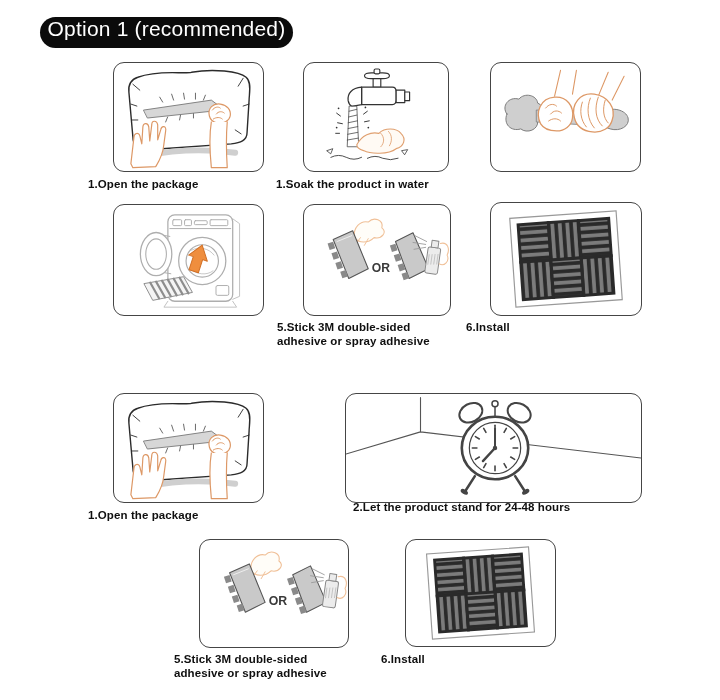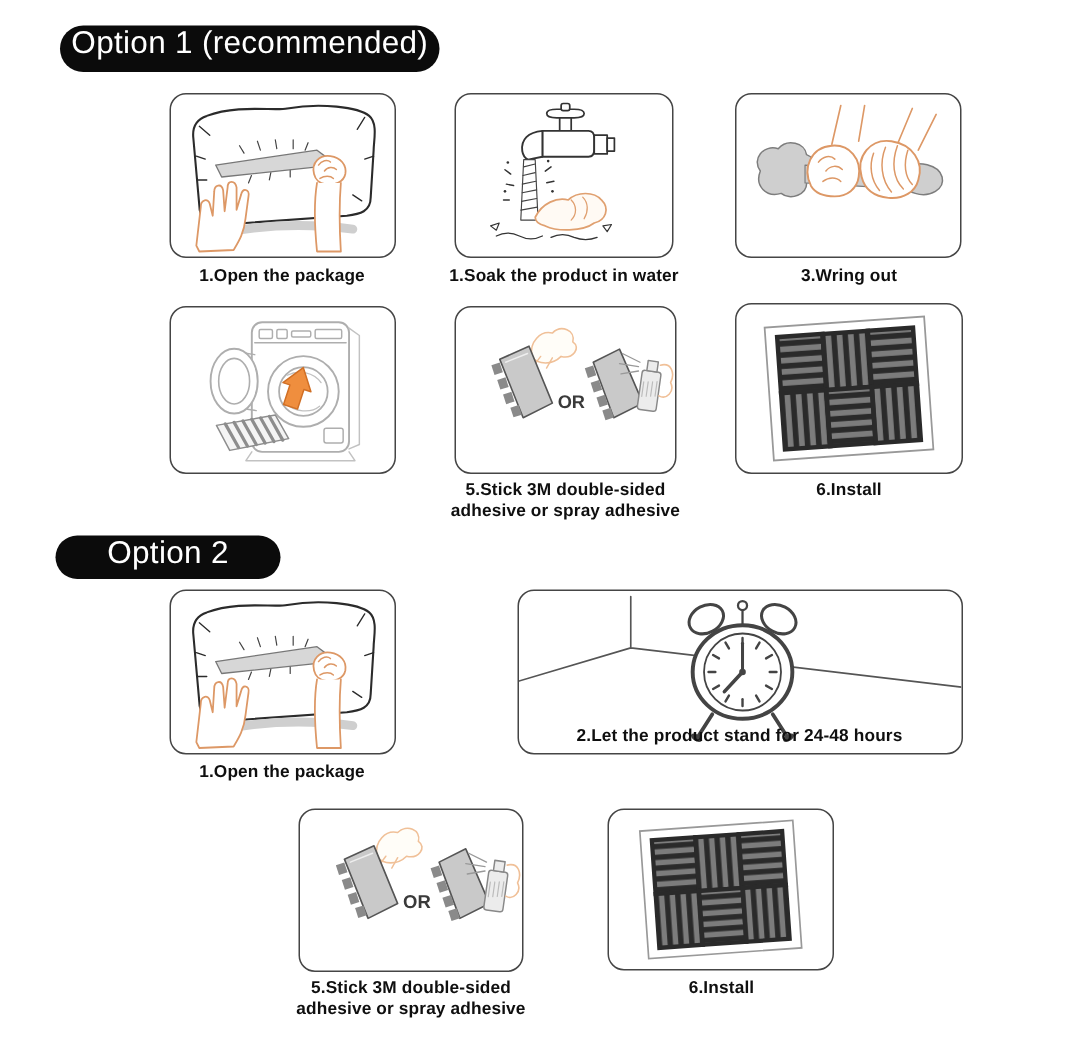--- a/index.html
+++ b/index.html
@@ -11,21 +11,21 @@
     position:absolute;background:#0b0b0b;color:#ffffff;border-radius:17px;
     display:flex;justify-content:center;
     font-size:21px;font-weight:400;letter-spacing:0.2px;
   }
   .card{
     position:absolute;background:#ffffff;border:1.6px solid #454545;
     border-radius:11px;box-sizing:border-box;overflow:hidden;
   }
   .card svg{position:absolute;left:0;top:0;width:100%;height:100%;}
   .caption{
-    position:absolute;text-align:center;color:#0f0f0f;
+    position:absolute;text-align:left;color:#0f0f0f;
     font-size:11.5px;font-weight:bold;line-height:1.25;
     white-space:pre-line;letter-spacing:0.1px;
   }
 </style>
 </head>
 <body>
 
 <svg style="position:absolute;width:0;height:0" aria-hidden="true">
   <defs>
 
@@ -193,21 +193,20 @@
         <use href="#ill-soak"></use>
       </svg>
   </div>
   <div class="caption" style="left:276px;top:177px;width:200px">1.Soak the product in water</div>
 
   <div class="card" style="left:490px;top:62px;width:151px;height:110px">
     <svg viewBox="0 0 150 106">
         <use href="#ill-wring"></use>
       </svg>
   </div>
-  <div class="caption" style="left:466px;top:177px;width:200px">3.Wring out</div>
 
   <div class="card" style="left:113px;top:204px;width:151px;height:112px">
     <svg viewBox="0 0 150 112">
         <use href="#ill-dryer"></use>
       </svg>
   </div>
 
   <div class="card" style="left:303px;top:204px;width:148px;height:112px">
     <svg viewBox="0 0 150 106">
         <use href="#ill-adhesive"></use>
@@ -216,37 +215,34 @@
   <div class="caption" style="left:277px;top:320px;width:200px">5.Stick 3M double-sided
 adhesive or spray adhesive</div>
 
   <div class="card" style="left:490px;top:202px;width:152px;height:114px">
     <svg viewBox="0 0 152 112">
         <use href="#ill-install"></use>
       </svg>
   </div>
   <div class="caption" style="left:466px;top:320px;width:200px">6.Install</div>
 
-  <div class="pill" style="left:37px;top:357px;width:150px;height:29px">
-    <span>Option 2</span>
-  </div>
 
   <div class="card" style="left:113px;top:393px;width:151px;height:110px">
     <svg viewBox="0 0 150 106">
         <use href="#ill-open"></use>
       </svg>
   </div>
   <div class="caption" style="left:88px;top:508px;width:200px">1.Open the package</div>
 
   <div class="card" style="left:345px;top:393px;width:297px;height:110px">
     <svg viewBox="0 0 293 104">
         <use href="#ill-clock"></use>
       </svg>
   </div>
-  <div class="caption" style="left:353px;top:484px;width:280px">2.Let the product stand for 24-48 hours</div>
+  <div class="caption" style="left:353px;top:500px;width:280px">2.Let the product stand for 24-48 hours</div>
 
   <div class="card" style="left:199px;top:539px;width:150px;height:109px">
     <svg viewBox="0 0 150 106">
         <use href="#ill-adhesive"></use>
       </svg>
   </div>
   <div class="caption" style="left:174px;top:652px;width:200px">5.Stick 3M double-sided
 adhesive or spray adhesive</div>
 
   <div class="card" style="left:405px;top:539px;width:151px;height:108px">

